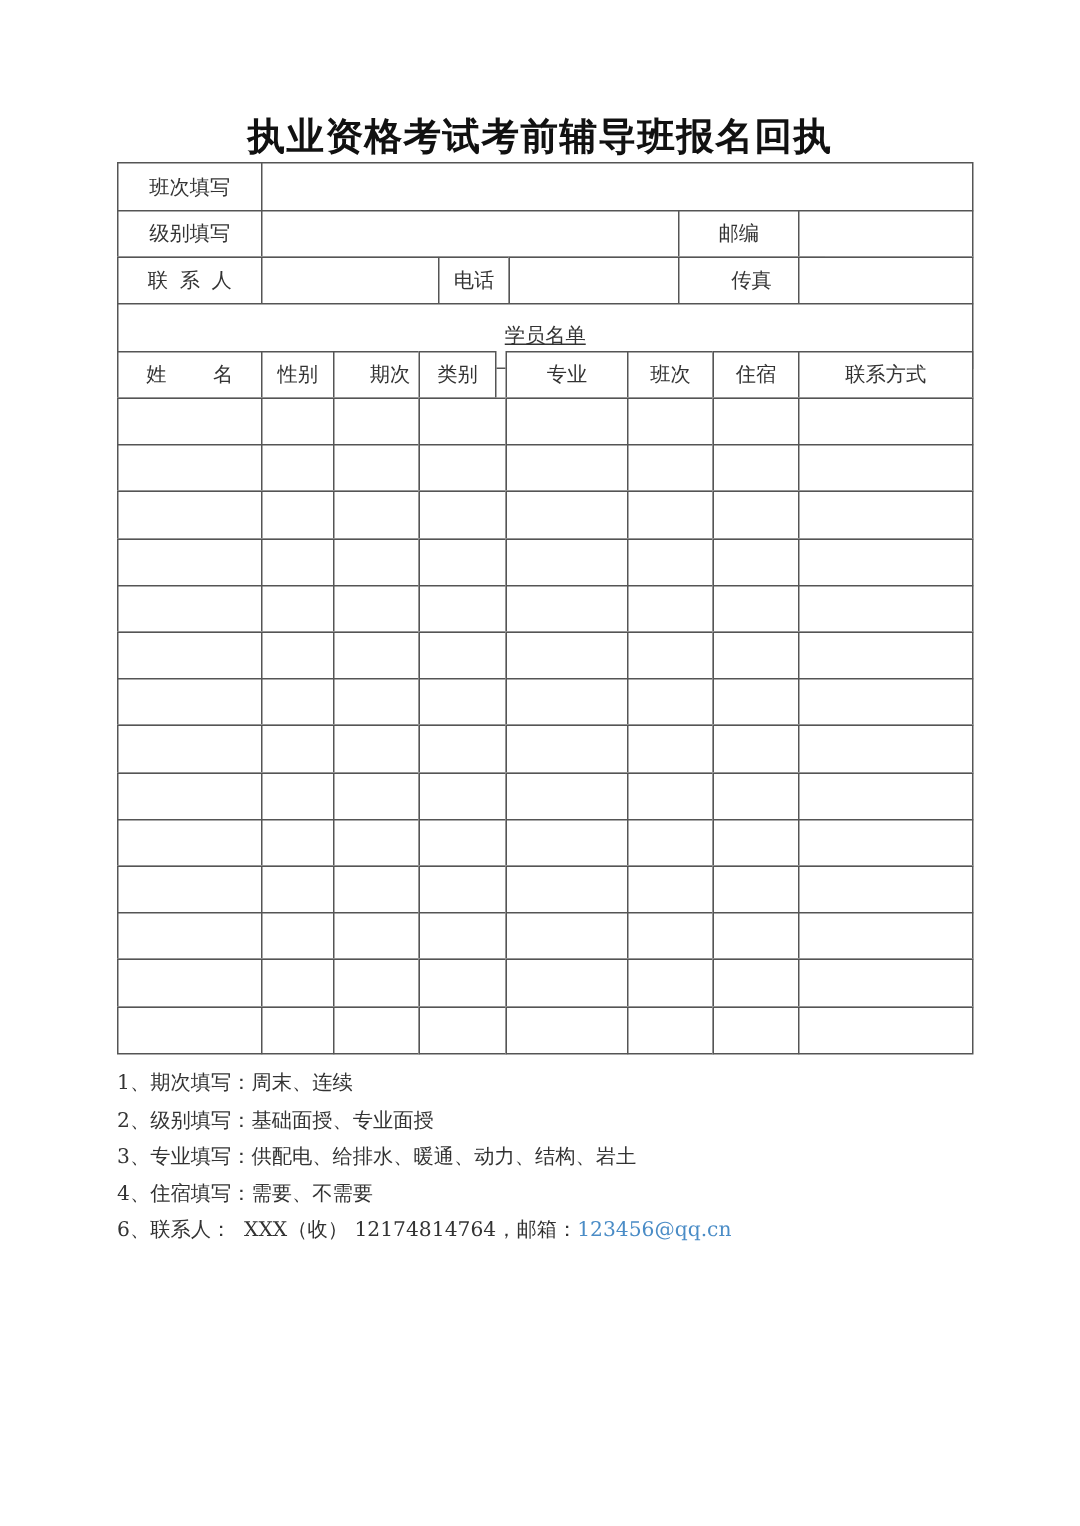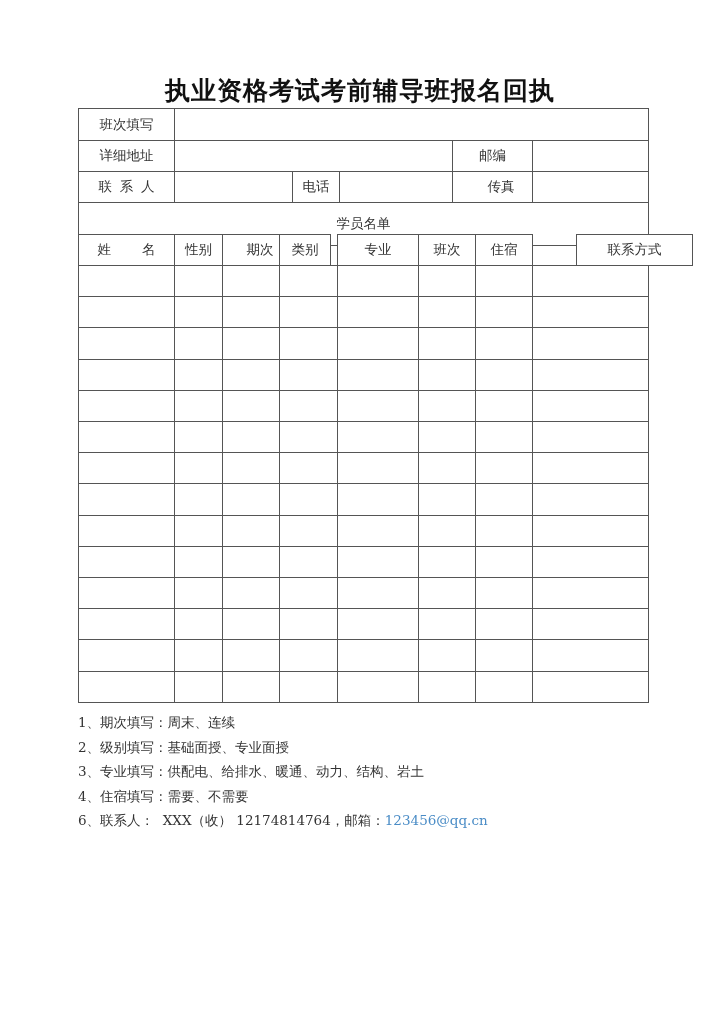--- a/index.html
+++ b/index.html
@@ -20,53 +20,53 @@
 </head>
 <body>
 
 <div class="title">执业资格考试考前辅导班报名回执</div>
 
 <div class="grid">
 
   <div class="cell" style="left:0;top:0;width:97px;height:33px;">班次填写</div>
   <div class="cell" style="left:96px;top:0;width:475px;height:33px;"></div>
 
-  <div class="cell" style="left:0;top:32px;width:97px;height:32px;">详细地址</div>
+  <div class="cell" style="left:0;top:32px;width:97px;height:32px;">级别填写</div>
   <div class="cell" style="left:96px;top:32px;width:279px;height:32px;"></div>
   <div class="cell" style="left:374px;top:32px;width:81px;height:32px;">邮编</div>
   <div class="cell" style="left:454px;top:32px;width:117px;height:32px;"></div>
 
   <div class="cell" style="left:0;top:63px;width:97px;height:32px;">
     <span class="spread" style="width:56px;">
       <span>联</span>
       <span>系</span>
       <span>人</span>
     </span>
   </div>
   <div class="cell" style="left:96px;top:63px;width:119px;height:32px;"></div>
   <div class="cell" style="left:214px;top:63px;width:48px;height:32px;">电话</div>
   <div class="cell" style="left:261px;top:63px;width:114px;height:32px;"></div>
   <div class="cell" style="left:374px;top:63px;width:98px;height:32px;text-align:right;">传真</div>
   <div class="cell" style="left:454px;top:63px;width:117px;height:32px;"></div>
 
-  <div class="cell" style="left:0;top:94px;width:571px;height:44px;">学员名单</div>
+  <div class="cell" style="left:0;top:94px;width:571px;height:44px;text-decoration:underline;">学员名单</div>
 
   <div class="cell" style="left:0;top:126px;width:97px;height:32px;">
     <span class="spread" style="width:58px;">
       <span>姓</span>
       <span>名</span>
     </span>
   </div>
   <div class="cell" style="left:96px;top:126px;width:49px;height:32px;">性别</div>
   <div class="cell" style="left:144px;top:126px;width:76px;height:32px;">期次</div>
   <div class="cell" style="left:201px;top:126px;width:52px;height:32px;">类别</div>
   <div class="cell" style="left:259px;top:126px;width:82px;height:32px;">专业</div>
   <div class="cell" style="left:340px;top:126px;width:58px;height:32px;">班次</div>
   <div class="cell" style="left:397px;top:126px;width:58px;height:32px;">住宿</div>
-  <div class="cell" style="left:454px;top:126px;width:117px;height:32px;margin-left:44px;">联系方式</div>
+  <div class="cell" style="left:454px;top:126px;width:117px;height:32px;">联系方式</div>
 
   <div id="rows">
       <div>
         <div class="cell" style="left: 0px; top: 157px; width: 97px; height: 32px;"></div>
         <div class="cell" style="left: 96px; top: 157px; width: 49px; height: 32px;"></div>
         <div class="cell" style="left: 144px; top: 157px; width: 58px; height: 32px;"></div>
         <div class="cell" style="left: 201px; top: 157px; width: 59px; height: 32px;"></div>
         <div class="cell" style="left: 259px; top: 157px; width: 82px; height: 32px;"></div>
         <div class="cell" style="left: 340px; top: 157px; width: 58px; height: 32px;"></div>
         <div class="cell" style="left: 397px; top: 157px; width: 58px; height: 32px;"></div>

